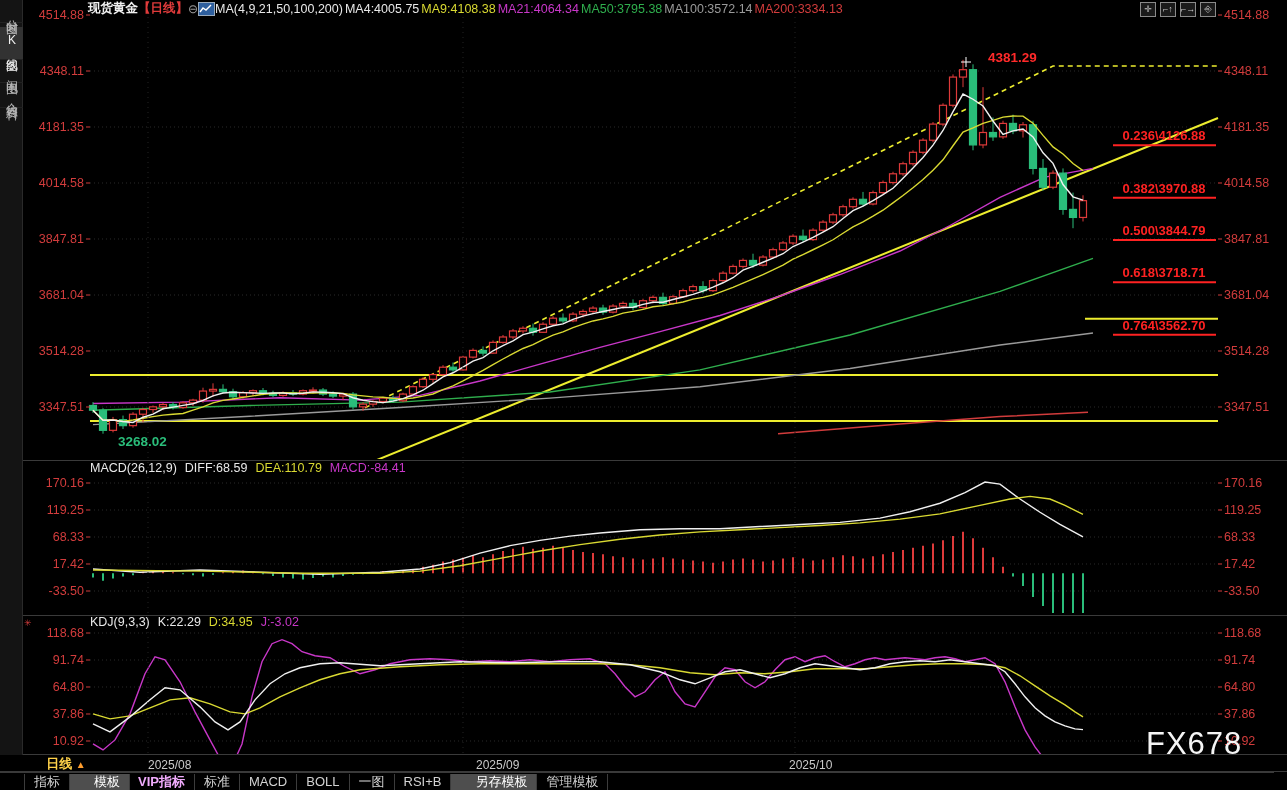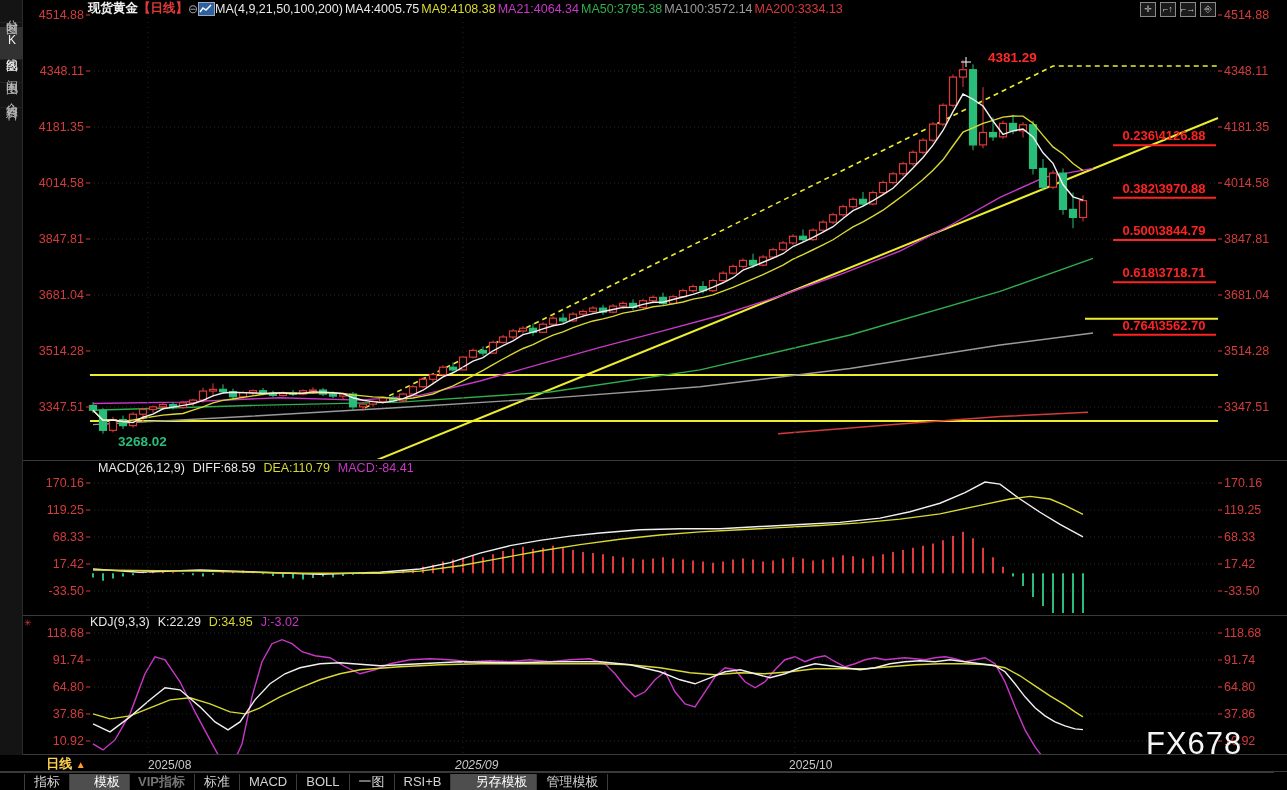--- a/index.html
+++ b/index.html
@@ -35,21 +35,21 @@
   .date-label{position:absolute;top:758px;color:#c9c9c9;font-size:12px;z-index:5;}
   #watermark{position:absolute;left:1146px;top:726px;color:#f5f5f5;font-size:31px;z-index:7;
              letter-spacing:1px;}
   #toolbar{position:absolute;left:0;top:772px;width:1274px;height:18px;background:#000;
            border-top:1px solid #3a3a3a;display:flex;align-items:center;z-index:6;
            font-size:13px;color:#d2d2d2;}
   #toolbar .tb-item{padding:0 9px;height:16px;line-height:16px;border-right:1px solid #3c3c3c;
                     cursor:pointer;}
   #toolbar .tb-item:first-child{margin-left:24px;border-left:1px solid #3c3c3c;}
   #toolbar .tb-item.hl{background:#4e4e4e;color:#fff;padding-left:24px;}
-  #toolbar .tb-item.vip{color:#737373;font-weight:bold;padding-left:8px;}
+  #toolbar .tb-item.vip{color:#f0abfc;font-weight:bold;padding-left:8px;}
 </style>
 </head>
 <body>
 
 <div id="app">
   <svg id="cv" width="1287" height="790">
       <defs>
         <clipPath id="clipMain">
           <rect x="23" y="16" width="1196" height="443"></rect>
         </clipPath>
@@ -723,31 +723,31 @@
     <span id="legend"><span style="color: rgb(232, 232, 232);">MA(4,9,21,50,100,200)</span><span style="color: rgb(232, 232, 232);">MA4:4005.75</span><span style="color: rgb(217, 217, 50);">MA9:4108.38</span><span style="color: rgb(200, 55, 200);">MA21:4064.34</span><span style="color: rgb(47, 174, 77);">MA50:3795.38</span><span style="color: rgb(154, 154, 154);">MA100:3572.14</span><span style="color: rgb(210, 60, 60);">MA200:3334.13</span></span>
   </div>
 
   <div id="tricons">
       <div class="tico">✛</div>
       <div class="tico">⌐↑</div>
       <div class="tico">⌐→</div>
       <div class="tico">⎆</div>
     </div>
 
-  <div class="pane-legend" style="top:461px" id="macd-legend"><span style="color: rgb(232, 232, 232); margin-left: 8px;">MACD(26,12,9)</span><span style="color: rgb(232, 232, 232);">DIFF:68.59</span><span style="color: rgb(217, 217, 50);">DEA:110.79</span><span style="color: rgb(200, 55, 200);">MACD:-84.41</span></div>
+  <div class="pane-legend" style="top:461px" id="macd-legend"><span style="color: rgb(232, 232, 232);">MACD(26,12,9)</span><span style="color: rgb(232, 232, 232);">DIFF:68.59</span><span style="color: rgb(217, 217, 50);">DEA:110.79</span><span style="color: rgb(200, 55, 200);">MACD:-84.41</span></div>
   <div class="pane-legend" style="top:615px" id="kdj-legend"><span style="color: rgb(232, 232, 232);">KDJ(9,3,3)</span><span style="color: rgb(232, 232, 232);">K:22.29</span><span style="color: rgb(217, 217, 50);">D:34.95</span><span style="color: rgb(200, 55, 200);">J:-3.02</span></div>
 
   <div id="period-btn">
     <span>日线</span>
     <span class="arr">▲</span>
   </div>
 
   <div id="dates">
       <span class="date-label" style="left: 148px;">2025/08</span>
-      <span class="date-label" style="left: 455px; font-style: italic;">2025/09</span>
+      <span class="date-label" style="left: 476px;">2025/09</span>
       <span class="date-label" style="left: 789px;">2025/10</span>
     </div>
 
   <div id="watermark">FX678</div>
 
   <div id="toolbar">
       <div class="tb-item">指标</div>
       <div class="tb-item hl">模板</div>
       <div class="tb-item vip">VIP指标</div>
       <div class="tb-item">标准</div>

